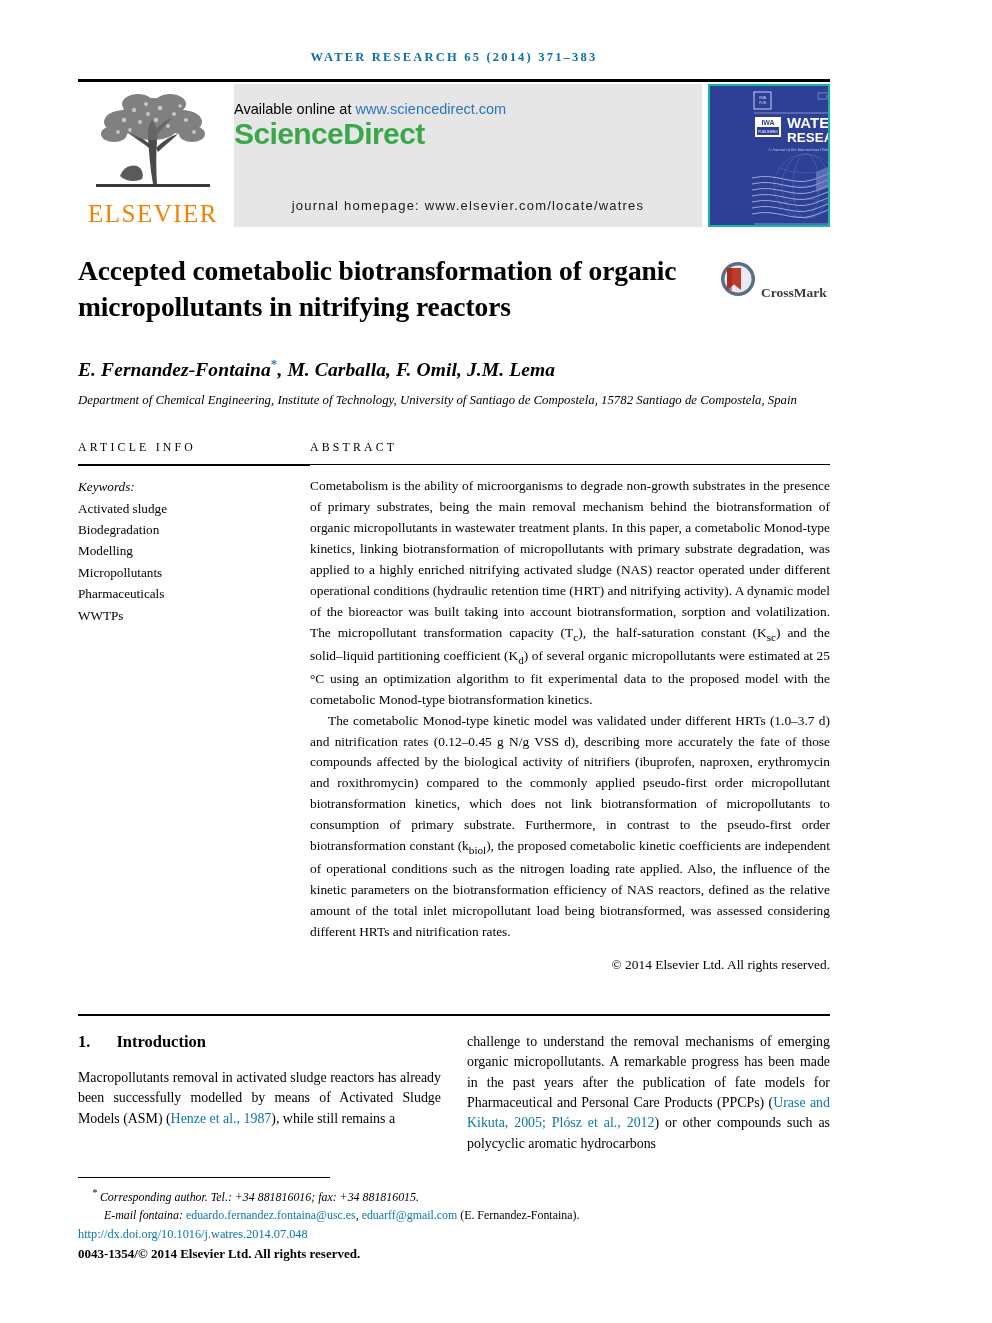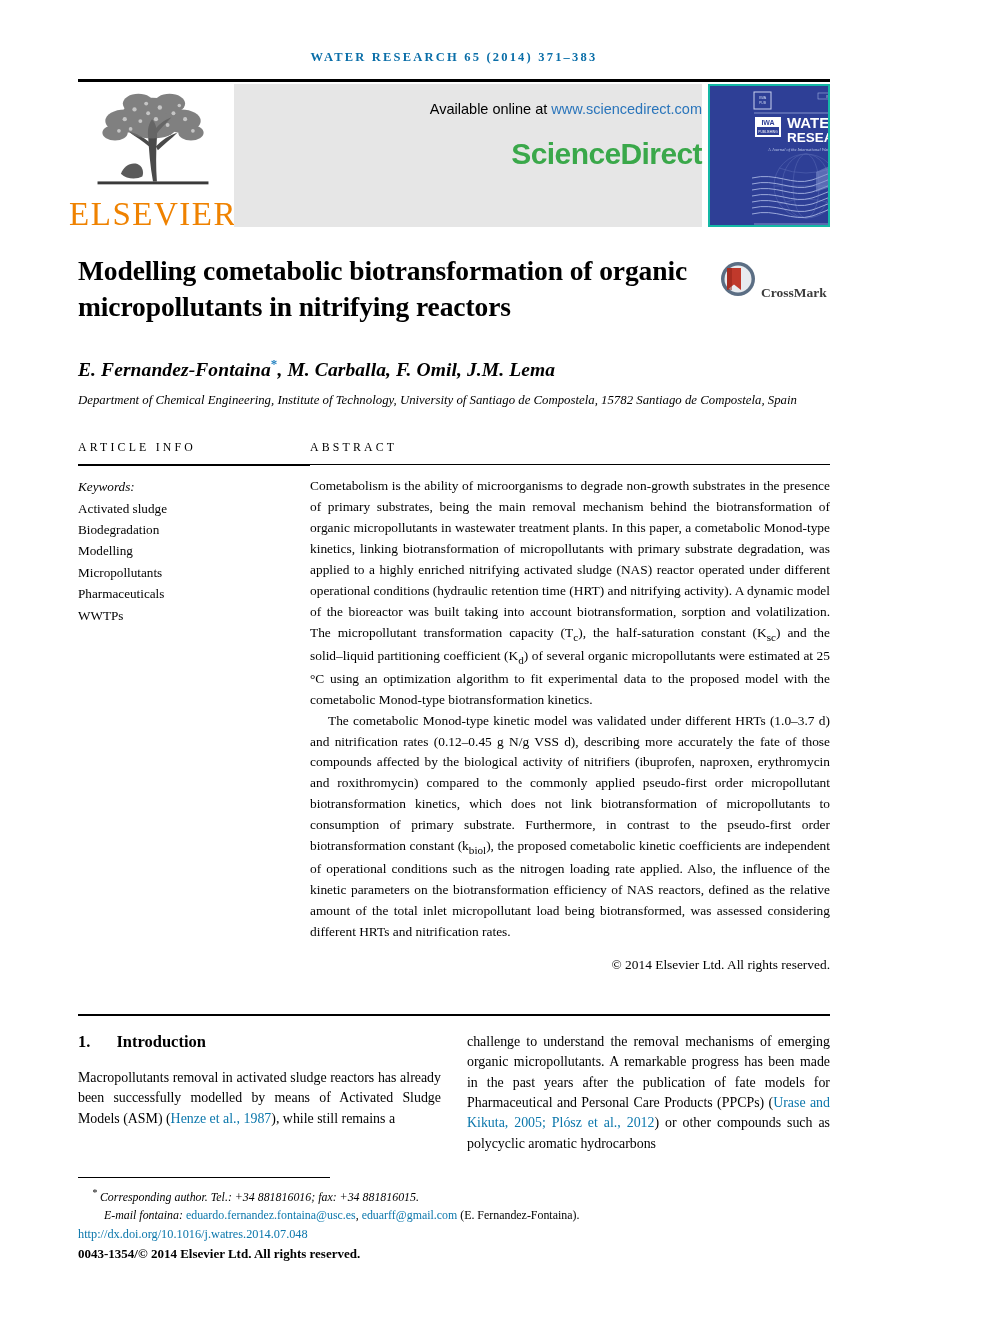--- a/index.html
+++ b/index.html
@@ -41,34 +41,33 @@
     display: flex;
     flex-direction: column;
     align-items: center;
     justify-content: flex-start;
     padding-top: 6px;
   }
   .tree-svg { display: block; }
   .elsevier-word {
     font-family: "Liberation Serif", serif;
     color: #ef8200;
-    font-size: 33px;
+    font-size: 25px;
     letter-spacing: 1.5px;
     line-height: 1;
     margin-top: 1px;
   }
   .sd-band {
     flex: 1 1 auto;
     background: #e6e6e6;
     margin: 2px 6px 4px 6px;
     position: relative;
     display: flex;
     flex-direction: column;
-    align-items: flex-end;
-    gap: 20px;
+    align-items: flex-start;
   }
   .sd-avail {
     font-family: "Liberation Sans", sans-serif;
     font-size: 14.5px;
     color: #000;
     margin-top: 17px;
   }
   .sd-avail a { color: #2a75bb; text-decoration: none; }
   .sd-logo {
     font-family: "Liberation Sans", sans-serif;
@@ -281,20 +280,21 @@
         <rect x="6" y="96" width="114" height="3" fill="#3a3a3a"></rect>
       </svg>
       <div class="elsevier-word">ELSEVIER</div>
     </div>
 
     <div class="sd-band">
       <div class="sd-avail">
         <span>Available online at </span><a href="#" class="sd-link">www.sciencedirect.com</a>
       </div>
       <div class="sd-logo">ScienceDirect</div>
+      <div class="sd-home">journal homepage: www.elsevier.com/locate/watres</div>
     </div>
 
     <div class="cover">
       <svg width="120" height="146" viewBox="0 0 120 146">
         <rect x="0" y="0" width="120" height="146" fill="#2e3f96"></rect>
 
         <rect x="8" y="6" width="17" height="17" fill="none" stroke="#c9d2ee" stroke-width="1"></rect>
         <text x="16.5" y="13" font-family="Liberation Sans, sans-serif" font-size="4" fill="#c9d2ee" text-anchor="middle">IWA</text>
         <text x="16.5" y="18" font-family="Liberation Sans, sans-serif" font-size="3.4" fill="#c9d2ee" text-anchor="middle">PUB</text>
 
@@ -330,21 +330,21 @@
           <path d="M6 128 C30 122 46 136 66 130 C84 124 100 114 116 118"></path>
         </g>
         <path d="M70 86 C86 78 100 74 116 78 L116 100 C100 96 86 100 70 106 Z" fill="#7f8fcd" opacity="0.55"></path>
         <line x1="8" y1="138" x2="112" y2="138" stroke="#aab8e4" stroke-width="0.7"></line>
       </svg>
     </div>
   </div>
 
   <div class="title-row">
     <div class="title-wrap">
-      <h1 class="article-title">Modelling cometabolic biotransformation of organic micropollutants in nitrifying reactors</h1>
+      <h1 class="article-title">Accepted cometabolic biotransformation of organic micropollutants in nitrifying reactors</h1>
     </div>
     <div class="crossmark">
       <svg width="36" height="36" viewBox="0 0 36 36">
         <circle cx="18" cy="18" r="17" fill="#5b6e84"></circle>
         <circle cx="18" cy="18" r="13.5" fill="#e8ebef"></circle>
         <path d="M7 7 H21 V29 L14 23.5 L7 29 Z" fill="#c0392b"></path>
         <path d="M7 7 H12 V29 L7 29 Z" fill="#8e2218" opacity="0.5"></path>
       </svg>
       <span class="crossmark-label">CrossMark</span>
     </div>

